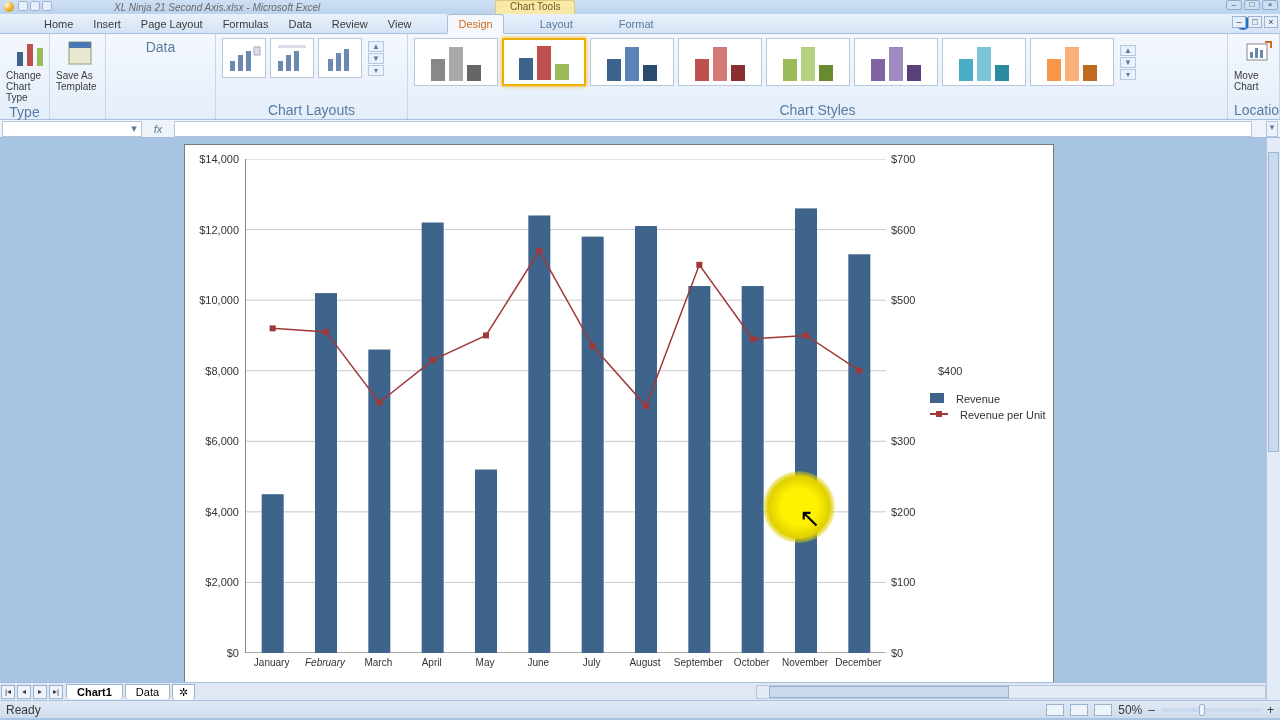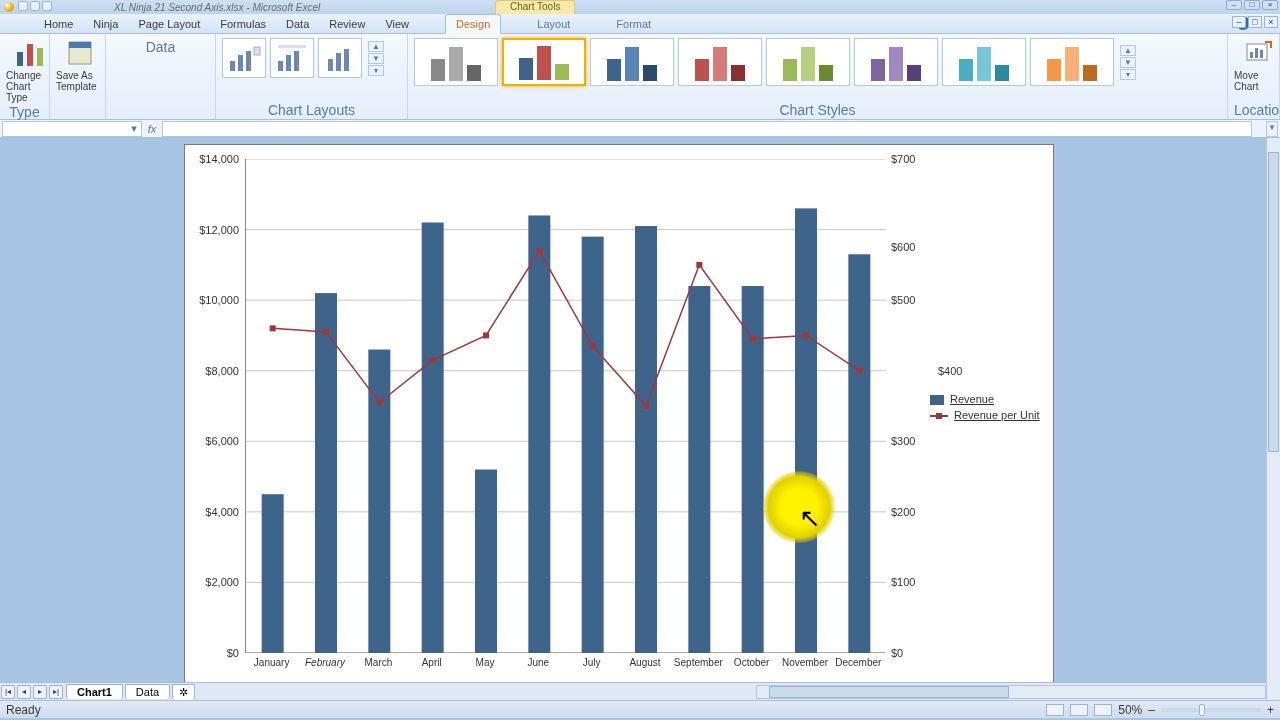--- a/index.html
+++ b/index.html
@@ -36,34 +36,34 @@
   .scroll-btns{width:16px;display:flex;flex-direction:column;gap:1px;margin-left:2px;}
   .scroll-btns span{flex:1;background:#eaf1fb;border:1px solid #b5c6dd;font-size:8px;text-align:center;color:#5a7aa0;}
   .style-thumb{width:84px;height:48px;background:#fff;border:1px solid #b5c6dd;display:flex;align-items:flex-end;justify-content:center;gap:4px;padding-bottom:4px;}
   .style-thumb.sel{border:2px solid #f0b000;box-shadow:0 0 4px #f0b000;}
   .style-thumb .b{width:14px;}
 
   
   .fbar{height:18px;background:#eef3fa;border-bottom:1px solid #a8bede;display:flex;align-items:center;font-size:11px;}
   .namebox{width:140px;height:16px;background:#fff;border:1px solid #b5c6dd;margin-left:2px;display:flex;align-items:center;justify-content:flex-end;padding-right:2px;}
   .namebox .dd{width:10px;text-align:center;color:#5a7aa0;}
-  .fx{width:20px;text-align:center;color:#5a7aa0;font-style:italic;}
+  .fx{width:32px;text-align:center;color:#5a7aa0;font-style:italic;}
   .fedit{flex:1;height:16px;background:#fff;border:1px solid #b5c6dd;margin-right:14px;}
   .fexp{width:12px;height:16px;background:#eaf1fb;border:1px solid #b5c6dd;margin-right:2px;text-align:center;font-size:9px;color:#5a7aa0;}
 
   
   .sheet-area{position:relative;height:562px;background:#a7c4e2;}
   .chart-obj{position:absolute;left:184px;top:6px;width:870px;height:540px;background:#fff;border:1px solid #7a7a7a;}
   .plot{position:absolute;left:60px;top:14px;width:640px;height:494px;border-left:1px solid #888;border-bottom:1px solid #888;}
   .grid line{stroke:#c9c9c9;stroke-width:1;}
   .ytick{position:absolute;right:814px;font-size:11px;color:#333;transform:translateY(-50%);text-align:right;width:50px;}
   .y2tick{position:absolute;left:706px;font-size:11px;color:#333;transform:translateY(-50%);}
   .xtick{position:absolute;top:512px;font-size:10px;color:#333;transform:translateX(-50%);white-space:nowrap;}
   .legend{position:absolute;left:745px;top:248px;font-size:11px;color:#333;}
-  .legend .item{display:flex;align-items:flex-end;gap:6px;margin-bottom:4px;text-decoration:underline;}
+  .legend .item{display:flex;align-items:flex-start;gap:12px;margin-bottom:4px;}
   .swatch-bar{width:14px;height:10px;background:#3e648c;}
   .swatch-line{width:18px;height:10px;position:relative;}
   .swatch-line::before{content:"";position:absolute;left:0;right:0;top:4px;height:2px;background:#a03838;}
   .swatch-line::after{content:"";position:absolute;left:6px;top:2px;width:6px;height:6px;background:#a03838;}
 
   .highlight{position:absolute;width:72px;height:72px;border-radius:50%;background:radial-gradient(circle,#fff200 0%,#fff200 35%,#e0d000 60%,rgba(224,208,0,0) 75%);}
   .cursor{position:absolute;font-size:26px;color:#000;pointer-events:none;}
 
   
   .sheettabs{position:absolute;left:0;bottom:0;right:0;height:18px;background:#dfe8f4;display:flex;align-items:center;font-size:11px;border-top:1px solid #a8bede;}
@@ -94,21 +94,21 @@
   <span class="tools">Chart Tools</span>
   <div class="winbtns">
     <span>–</span>
     <span>□</span>
     <span>×</span>
   </div>
 </div>
 
 <div class="tabs">
   <span class="tab">Home</span>
-  <span class="tab">Ninja</span>
+  <span class="tab">Insert</span>
   <span class="tab">Page Layout</span>
   <span class="tab">Formulas</span>
   <span class="tab">Data</span>
   <span class="tab">Review</span>
   <span class="tab">View</span>
   <span class="ctx active">Design</span>
   <span class="ctx">Layout</span>
   <span class="ctx">Format</span>
   <span class="help">?</span>
   <div class="wb">
@@ -304,21 +304,21 @@
         <div class="ytick" style="top: 84.5714px;">$12,000</div>
         <div class="ytick" style="top: 14px;">$14,000</div>
       </div>
     <div id="y2ticks">
         <div class="y2tick" style="top: 508px;">$0</div>
         <div class="y2tick" style="top: 437.429px;">$100</div>
         <div class="y2tick" style="top: 366.857px;">$200</div>
         <div class="y2tick" style="top: 296.286px;">$300</div>
         <div class="y2tick" style="top: 225.714px; margin-left: 47px;">$400</div>
         <div class="y2tick" style="top: 155.143px;">$500</div>
-        <div class="y2tick" style="top: 84.5714px; margin-top: 17px;">$600</div>
+        <div class="y2tick" style="top: 84.5714px;">$600</div>
         <div class="y2tick" style="top: 14px;">$700</div>
       </div>
     <div id="xticks">
         <div class="xtick" style="left: 86.6667px;">January</div>
         <div class="xtick" style="left: 140px; font-style: italic;">February</div>
         <div class="xtick" style="left: 193.333px;">March</div>
         <div class="xtick" style="left: 246.667px;">April</div>
         <div class="xtick" style="left: 300px;">May</div>
         <div class="xtick" style="left: 353.333px;">June</div>
         <div class="xtick" style="left: 406.667px;">July</div>

